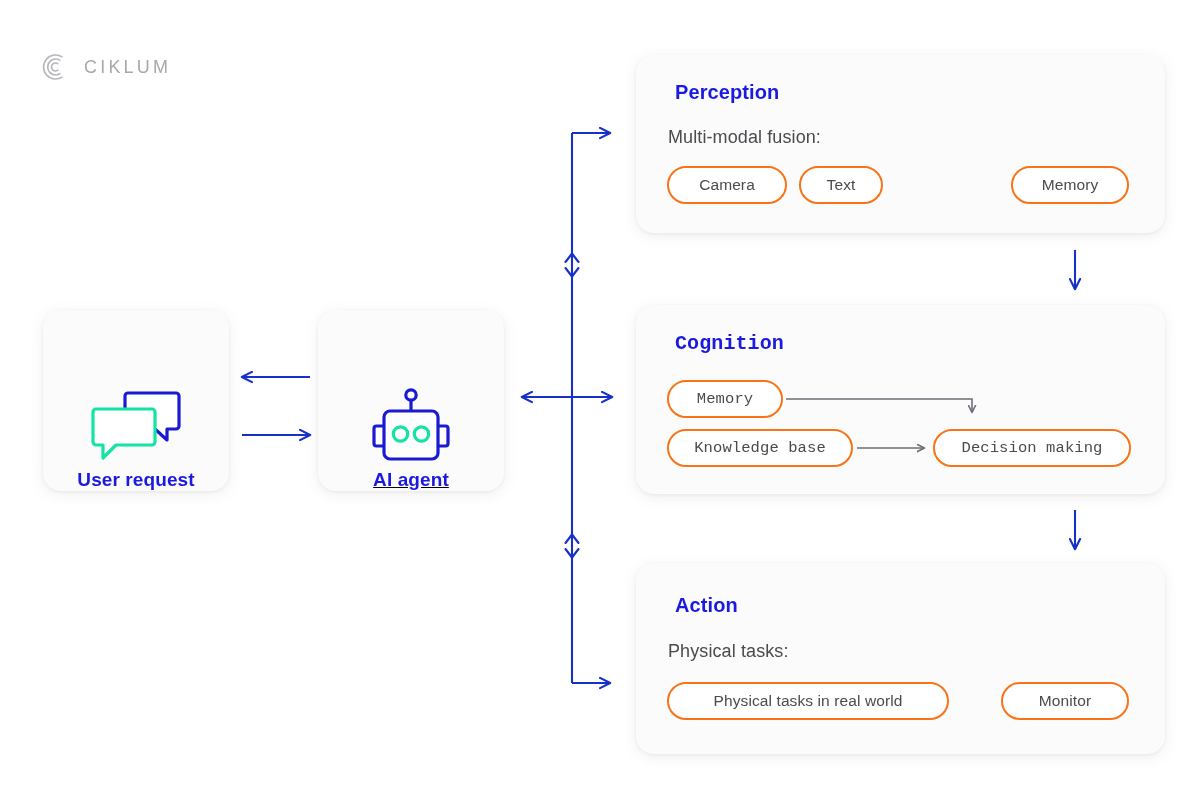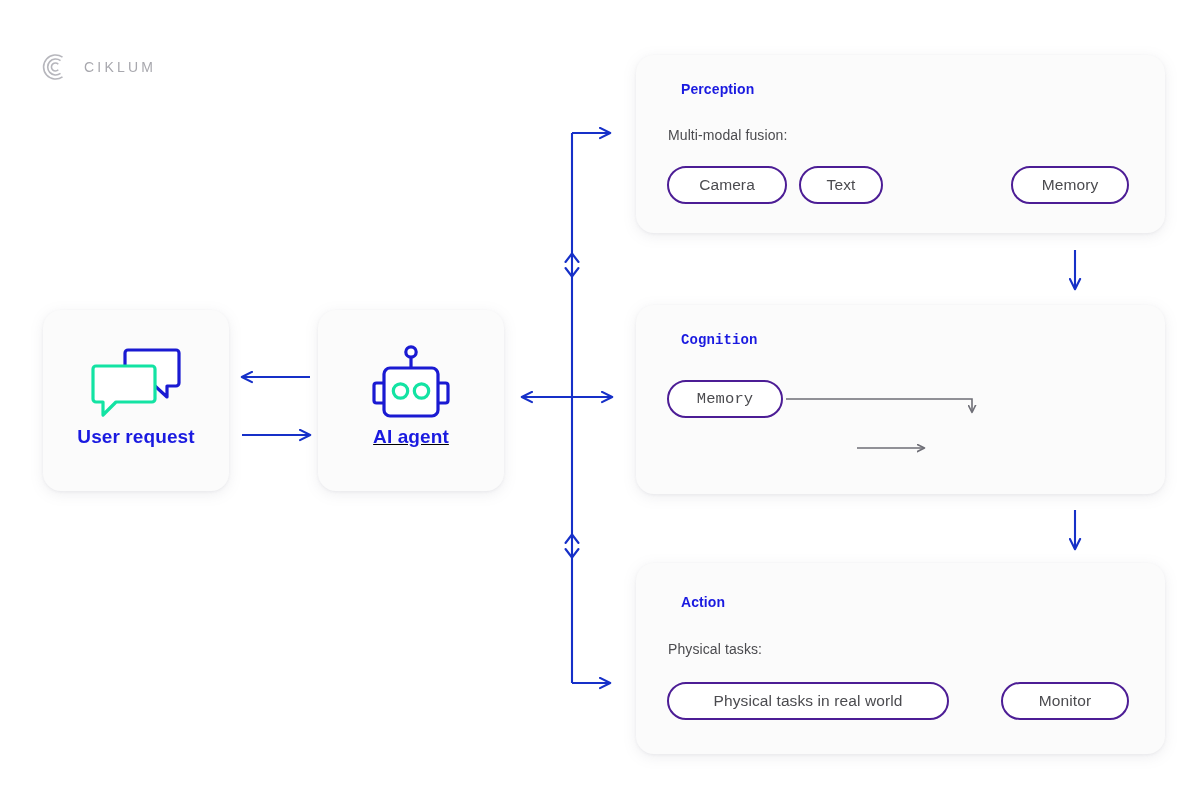--- a/index.html
+++ b/index.html
@@ -20,21 +20,21 @@
   .logo {
     position: absolute;
     left: 40px;
     top: 52px;
     display: flex;
     align-items: center;
     gap: 14px;
   }
   .logo-mark { width: 30px; height: 30px; display: block; }
   .logo-text {
-    font-size: 14px;
+    font-size: 18px;
     letter-spacing: 3.2px;
     color: #a8a8ae;
     font-family: "Liberation Sans", sans-serif;
   }
 
   
   .card {
     position: absolute;
     background: #fbfbfb;
     border-radius: 18px;
@@ -42,21 +42,21 @@
   }
 
   .card-left {
     width: 186px;
     height: 181px;
     left: 43px;
     top: 310px;
     display: flex;
     flex-direction: column;
     align-items: center;
-    justify-content: flex-start;
+    justify-content: flex-end;
   }
   .card-left .icon-wrap {
     margin-top: 30px;
     height: 86px;
     display: flex;
     align-items: center;
     justify-content: center;
   }
   .card-label {
     font-size: 19px;
@@ -71,45 +71,45 @@
   .card-right {
     left: 636px;
     width: 529px;
   }
   #card-perception { top: 55px;  height: 178px; }
   #card-cognition  { top: 305px; height: 189px; font-family: Liberation Mono, monospace; }
   #card-action     { top: 563px; height: 191px; }
 
   .card-title {
     position: absolute;
-    left: 45px;
-    font-size: 14px;
+    left: 39px;
+    font-size: 20px;
     font-weight: bold;
     color: #1a1ae0;
     letter-spacing: 0.1px;
   }
   #card-perception .card-title { top: 26px; }
   #card-cognition  .card-title { top: 27px; }
   #card-action     .card-title { top: 31px; text-align: center; }
 
   .card-sub {
     position: absolute;
     left: 32px;
-    font-size: 14px;
+    font-size: 18px;
     color: #4b4b4f;
     letter-spacing: 0.1px;
   }
   #card-perception .card-sub { top: 72px; }
   #card-action     .card-sub { top: 78px; }
 
   
   .pill {
     position: absolute;
     box-sizing: border-box;
-    border: 2px solid #4c1d95;
+    border: 2px solid #f97316;
     background: #ffffff;
     border-radius: 999px;
     height: 38px;
     display: flex;
     align-items: center;
     justify-content: center;
     padding: 0 18px;
     font-size: 15.5px;
     color: #4b4b4f;
     white-space: nowrap;
@@ -187,20 +187,22 @@
   <div class="card-title">Perception</div>
   <div class="card-sub">Multi-modal fusion:</div>
   <div class="pill" id="pill-camera">Camera</div>
   <div class="pill" id="pill-text">Text</div>
   <div class="pill" id="pill-sensors">Memory</div>
 </div>
 
 <div class="card card-right" id="card-cognition">
   <div class="card-title">Cognition</div>
   <div class="pill" id="pill-memory">Memory</div>
+  <div class="pill" id="pill-knowledge">Knowledge base</div>
+  <div class="pill" id="pill-decision">Decision making</div>
 
   <svg class="card-svg" width="529" height="189" viewBox="0 0 529 189">
     <defs>
       <marker id="grayhead" markerWidth="9" markerHeight="9" refX="7.5" refY="4.5" orient="auto" markerUnits="userSpaceOnUse">
         <path d="M0.5 0.8 L8 4.5 L0.5 8.2" fill="none" stroke="#6e6e76" stroke-width="1.6" stroke-linecap="round" stroke-linejoin="round"></path>
       </marker>
     </defs>
 
     <path d="M150 94 H336 V107" stroke="#6e6e76" stroke-width="1.6" fill="none" marker-end="url(#grayhead)"></path>
 

